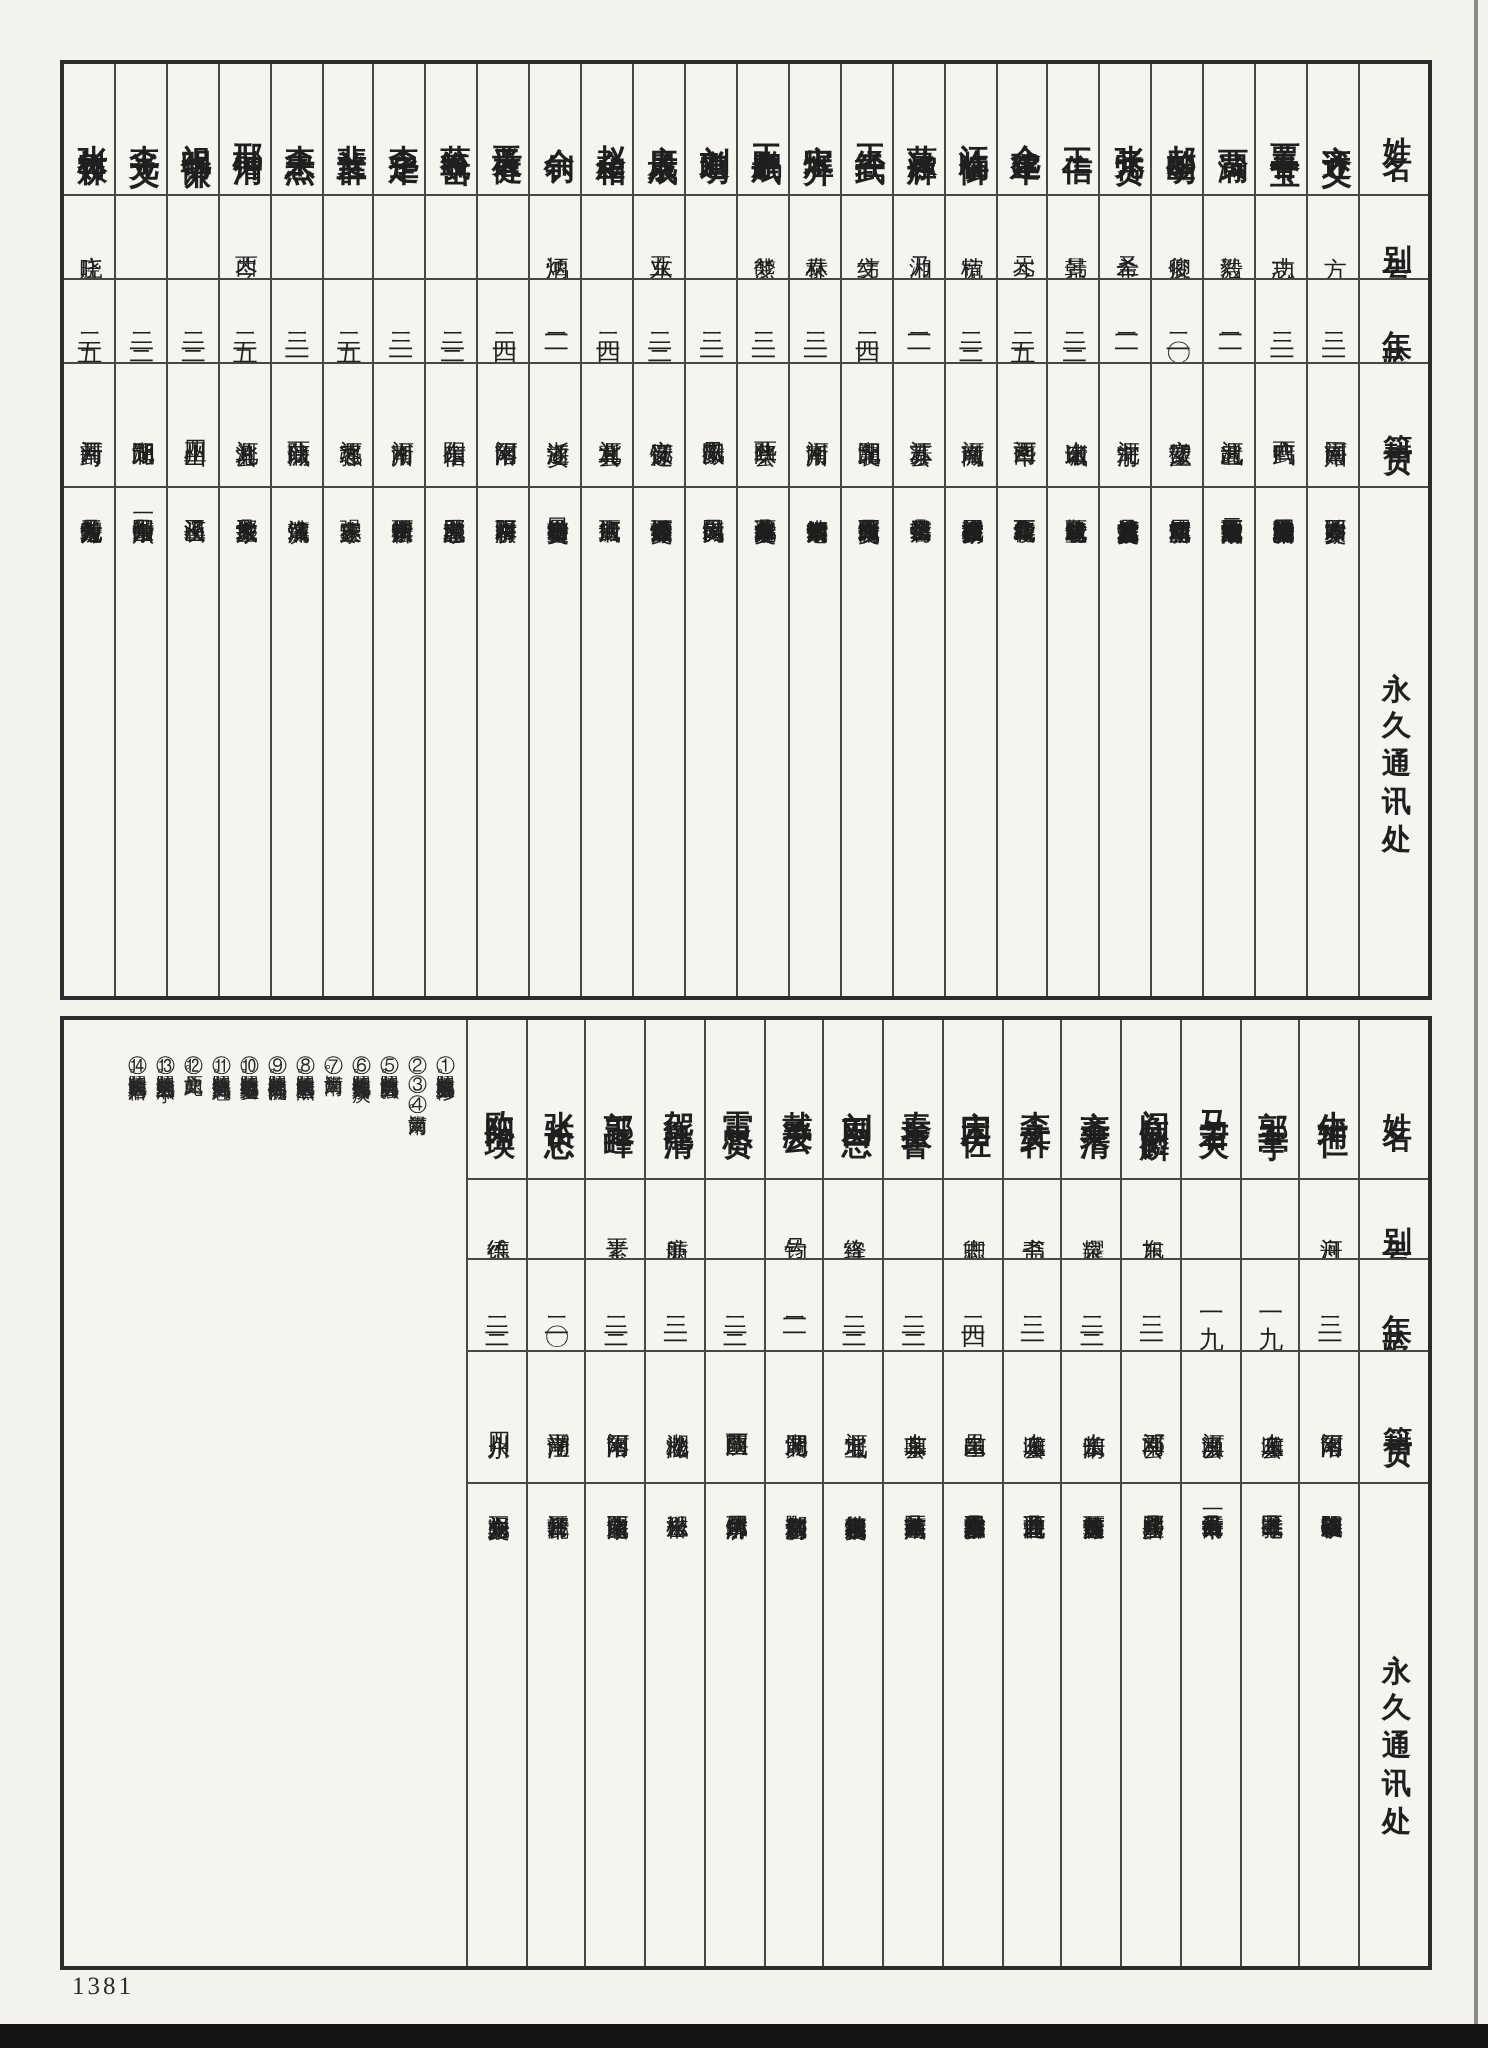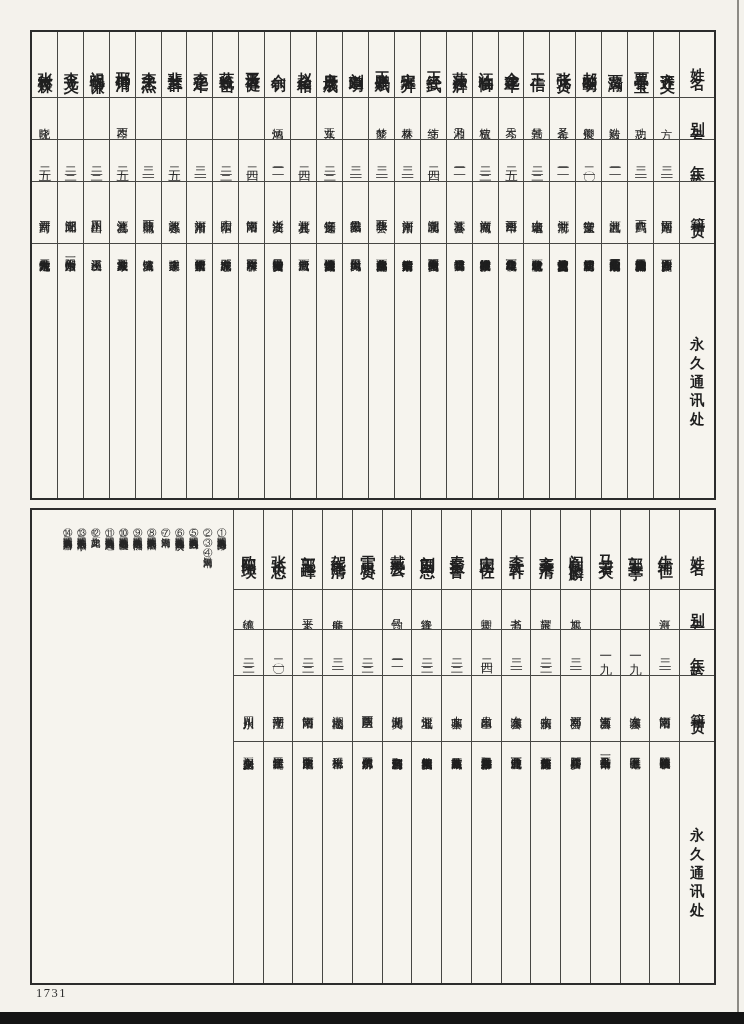--- a/index.html
+++ b/index.html
@@ -777,16 +777,16 @@
         <div class="note">⑦疑为河南。</div>
         <div class="note">⑧照片说明姓名为李区杰。</div>
         <div class="note">⑨照片说明姓名为陈烝忱。</div>
         <div class="note">⑩照片说明姓名为娄俊继。</div>
         <div class="note">⑪照片说明姓名为计鸿忠。</div>
         <div class="note">⑫原文如此。</div>
         <div class="note">⑬照片说明姓名为王杰宇。</div>
         <div class="note">⑭照片说明姓名为卢裕后。</div>
       </div>
     </div>
-  <div class="page-number">1731</div>
+  <div class="page-number">1381</div>
   <div class="edge-line"></div>
   <div class="bottom-band"></div>
 </div>
 
 </body></html>

